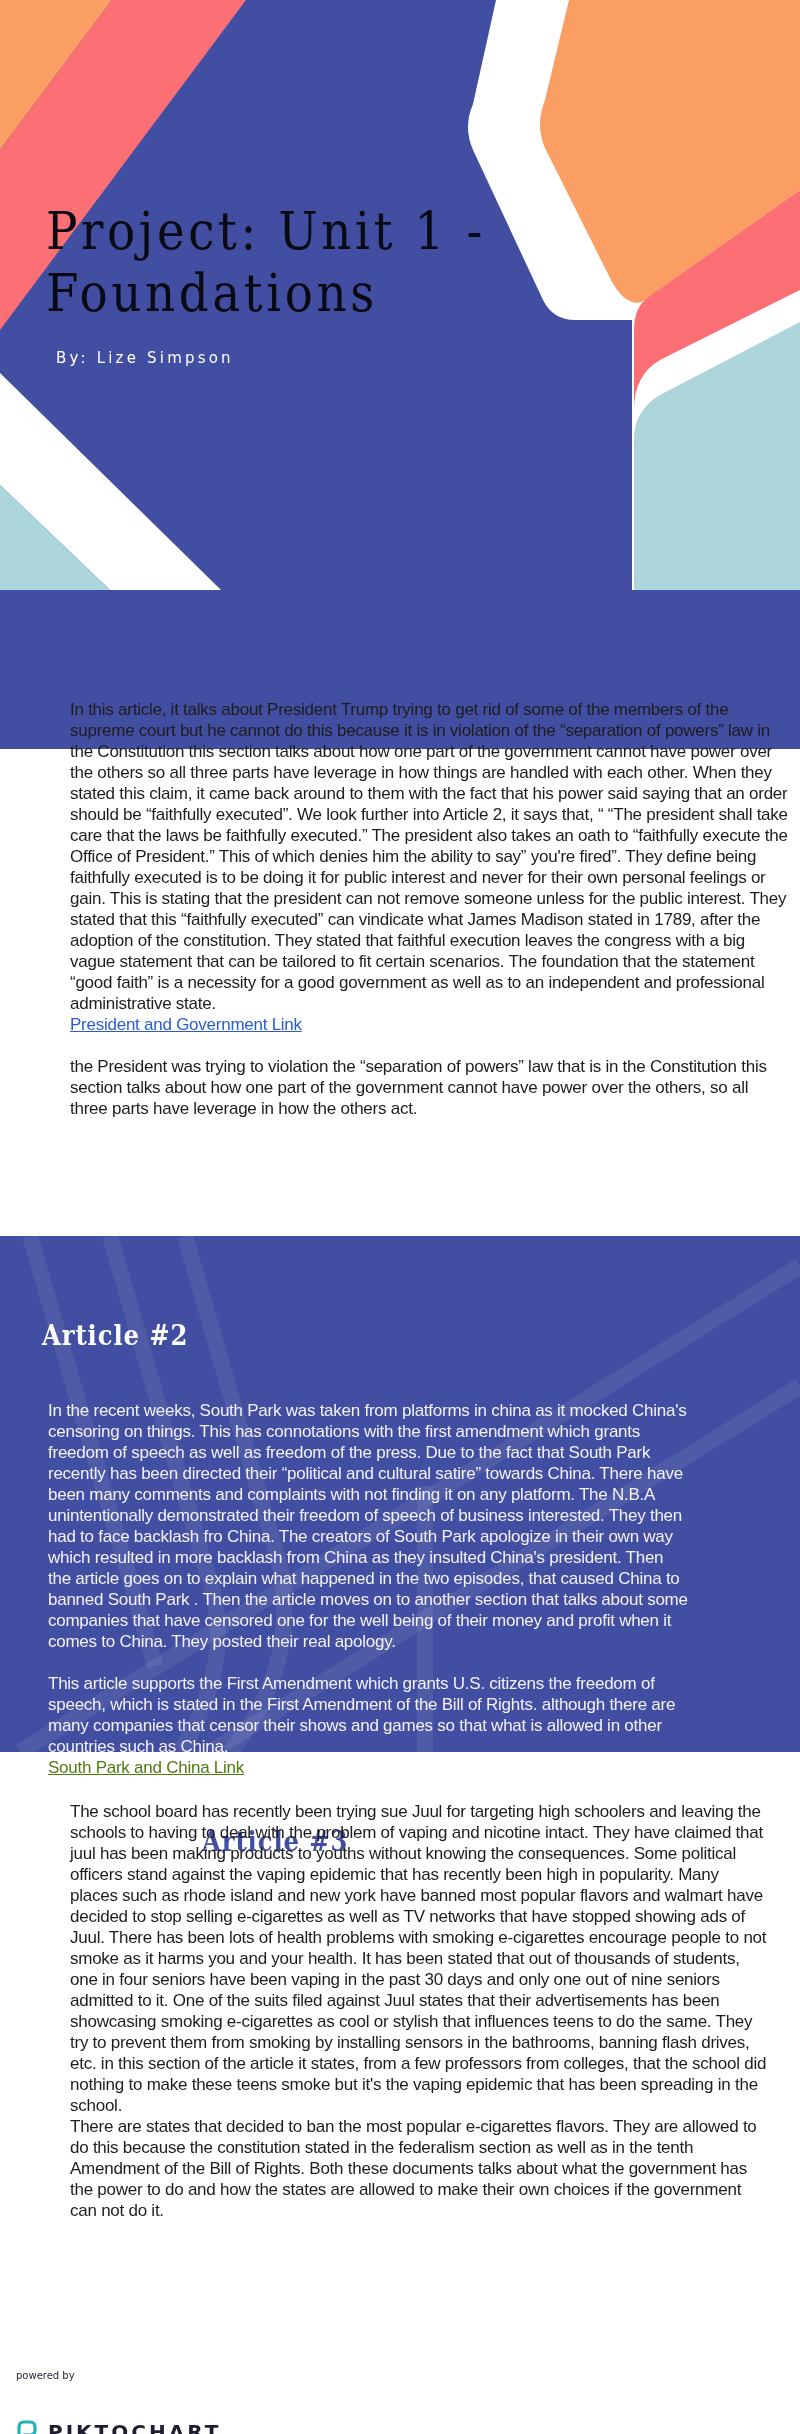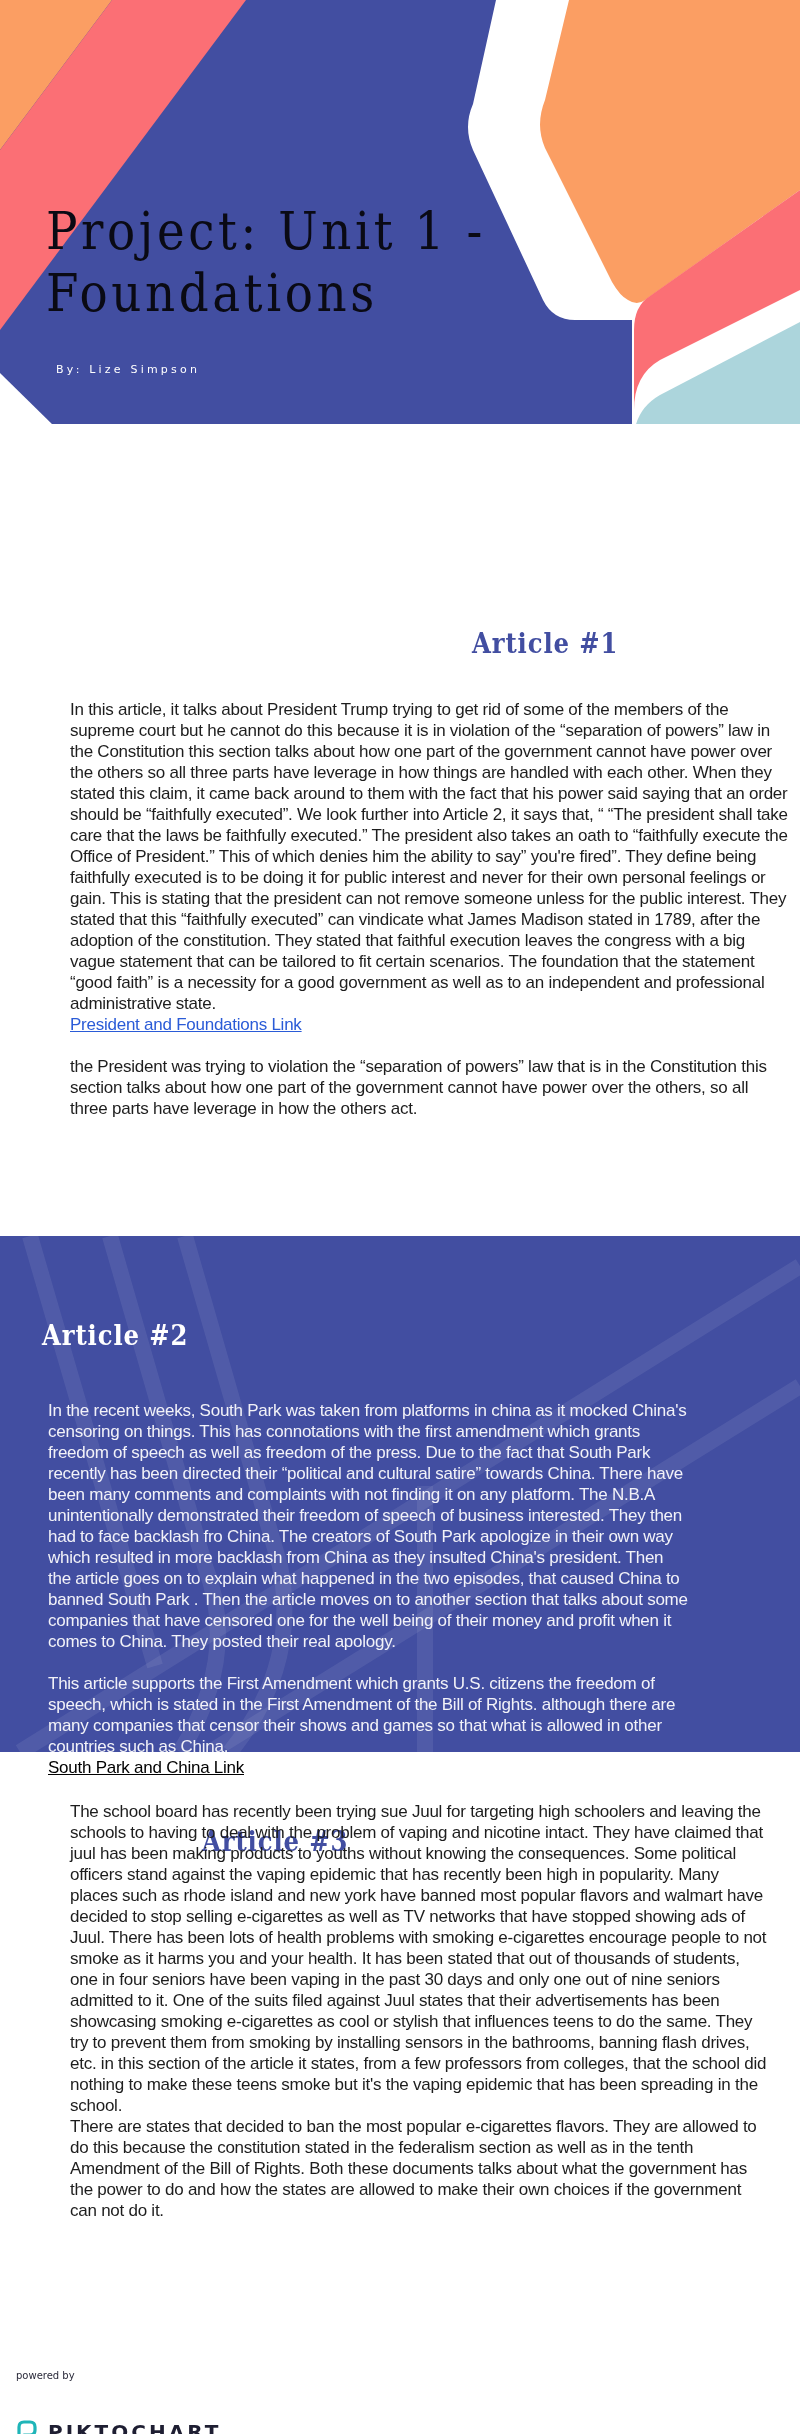--- a/index.html
+++ b/index.html
@@ -1,41 +1,41 @@
 <!DOCTYPE html>
 <html><head>
   <meta charset="utf-8">
   <style>
     * { box-sizing: border-box; margin: 0; padding: 0; }
     html, body { width: 800px; background: #ffffff; }
     body { position: relative; height: 2434px; overflow: hidden; font-family: "Liberation Sans", sans-serif; }
 
     
-    .hero { position: absolute; left: 0; top: 0; width: 800px; height: 424px; background: #424ea1; overflow: hidden; }
+    .hero { position: absolute; left: 0; top: 0; width: 800px; height: 749px; background: #424ea1; overflow: hidden; }
     .hero svg { position: absolute; left: 0; top: 0; }
     .hero-title { position: absolute; left: 46px; top: 200px; font-family: "DejaVu Serif", serif; font-size: 52px; line-height: 62px; letter-spacing: 4px; color: #0a0a14; font-weight: normal; transform: scaleX(0.9); transform-origin: left top; white-space: nowrap; }
-    .hero-author { position: absolute; left: 56px; top: 363px; font-family: "DejaVu Sans", sans-serif; font-size: 11px; letter-spacing: 3.2px; color: #ffffff; }
+    .hero-author { position: absolute; left: 56px; top: 349px; font-family: "DejaVu Sans", sans-serif; font-size: 15px; letter-spacing: 3.2px; color: #ffffff; }
 
     
     .section-heading { position: absolute; font-family: "DejaVu Serif", serif; font-weight: bold; font-size: 27px; letter-spacing: 1px; color: #424ea1; transform: scaleX(0.9); transform-origin: left top; white-space: nowrap; }
     .body-text { position: absolute; font-family: "Liberation Sans", sans-serif; font-size: 17px; line-height: 21px; color: #1d1d1d; letter-spacing: -0.25px; }
     .body-text p { margin: 0; }
     .gap { height: 21px; }
     .link { color: #2a5bd7; text-decoration: underline; cursor: pointer; }
 
     
     #a1-heading { left: 472px; top: 628px; }
     #a1-body { left: 70px; top: 699px; width: 720px; }
 
     
     .a2 { position: absolute; left: 0; top: 1236px; width: 800px; height: 516px; background: #424ea1; overflow: hidden; }
     .a2 svg { position: absolute; left: 0; top: 0; }
     #a2-heading { left: 42px; top: 1320px; color: #ffffff; }
     #a2-body { left: 48px; top: 1400px; width: 640px; color: #f2f2f8; }
-    #a2-body .link { color: #000000; }
+    #a2-body .link { color: #4d7c0f; }
 
     
     #a3-heading { left: 202px; top: 1826px; }
     #a3-body { left: 70px; top: 1801px; width: 700px; }
 
     
     .footer { position: absolute; left: 16px; top: 2370px; width: 672px; }
     .powered { font-family: "DejaVu Sans", sans-serif; font-size: 10px; color: #2a2a3a; display: block; margin-bottom: 6px; }
     .brand { display: inline-flex; align-items: center; gap: 10px; margin-top: 32px; }
     .brand-name { font-family: "DejaVu Sans", sans-serif; font-weight: bold; font-size: 20px; letter-spacing: 3px; color: #1e1e32; }
@@ -65,21 +65,21 @@
   <div class="hero-title">
     <div>Project: Unit 1 -</div>
     <div>Foundations</div>
   </div>
   <div class="hero-author">By: Lize Simpson</div>
 </div>
 
 <h2 class="section-heading" id="a1-heading">Article #1</h2>
 <div class="body-text" id="a1-body">
   <p>In this article, it talks about President Trump trying to get rid of some of the members of the supreme court but he cannot do this because it is in violation of the “separation of powers” law in the Constitution this section talks about how one part of the government cannot have power over the others so all three parts have leverage in how things are handled with each other. When they stated this claim, it came back around to them with the fact that his power said saying that an order should be “faithfully executed”. We look further into Article 2, it says that, “ “The president shall take care that the laws be faithfully executed.” The president also takes an oath to “faithfully execute the Office of President.” This of which denies him the ability to say” you're fired”. They define being faithfully executed is to be doing it for public interest and never for their own personal feelings or gain. This is stating that the president can not remove someone unless for the public interest. They stated that this “faithfully executed” can vindicate what James Madison stated in 1789, after the adoption of the constitution. They stated that faithful execution leaves the congress with a big vague statement that can be tailored to fit certain scenarios. The foundation that the statement “good faith” is a necessity for a good government as well as to an independent and professional administrative state.</p>
-  <p><a class="link">President and Foundations Link</a></p>
+  <p><a class="link">President and Government Link</a></p>
   <div class="gap"></div>
   <p>the President was trying to violation the “separation of powers” law that is in the Constitution this section talks about how one part of the government cannot have power over the others, so all three parts have leverage in how the others act.</p>
 </div>
 
 <div class="a2">
   <svg width="800" height="516" viewBox="0 0 800 516">
     <g fill="none" stroke="#ffffff" stroke-opacity="0.08" stroke-width="16">
       <path d="M30,0 L155,430"></path>
       <path d="M110,0 L205,330 Q240,420 180,516"></path>
       <path d="M185,0 L280,330 Q300,430 230,516"></path>

